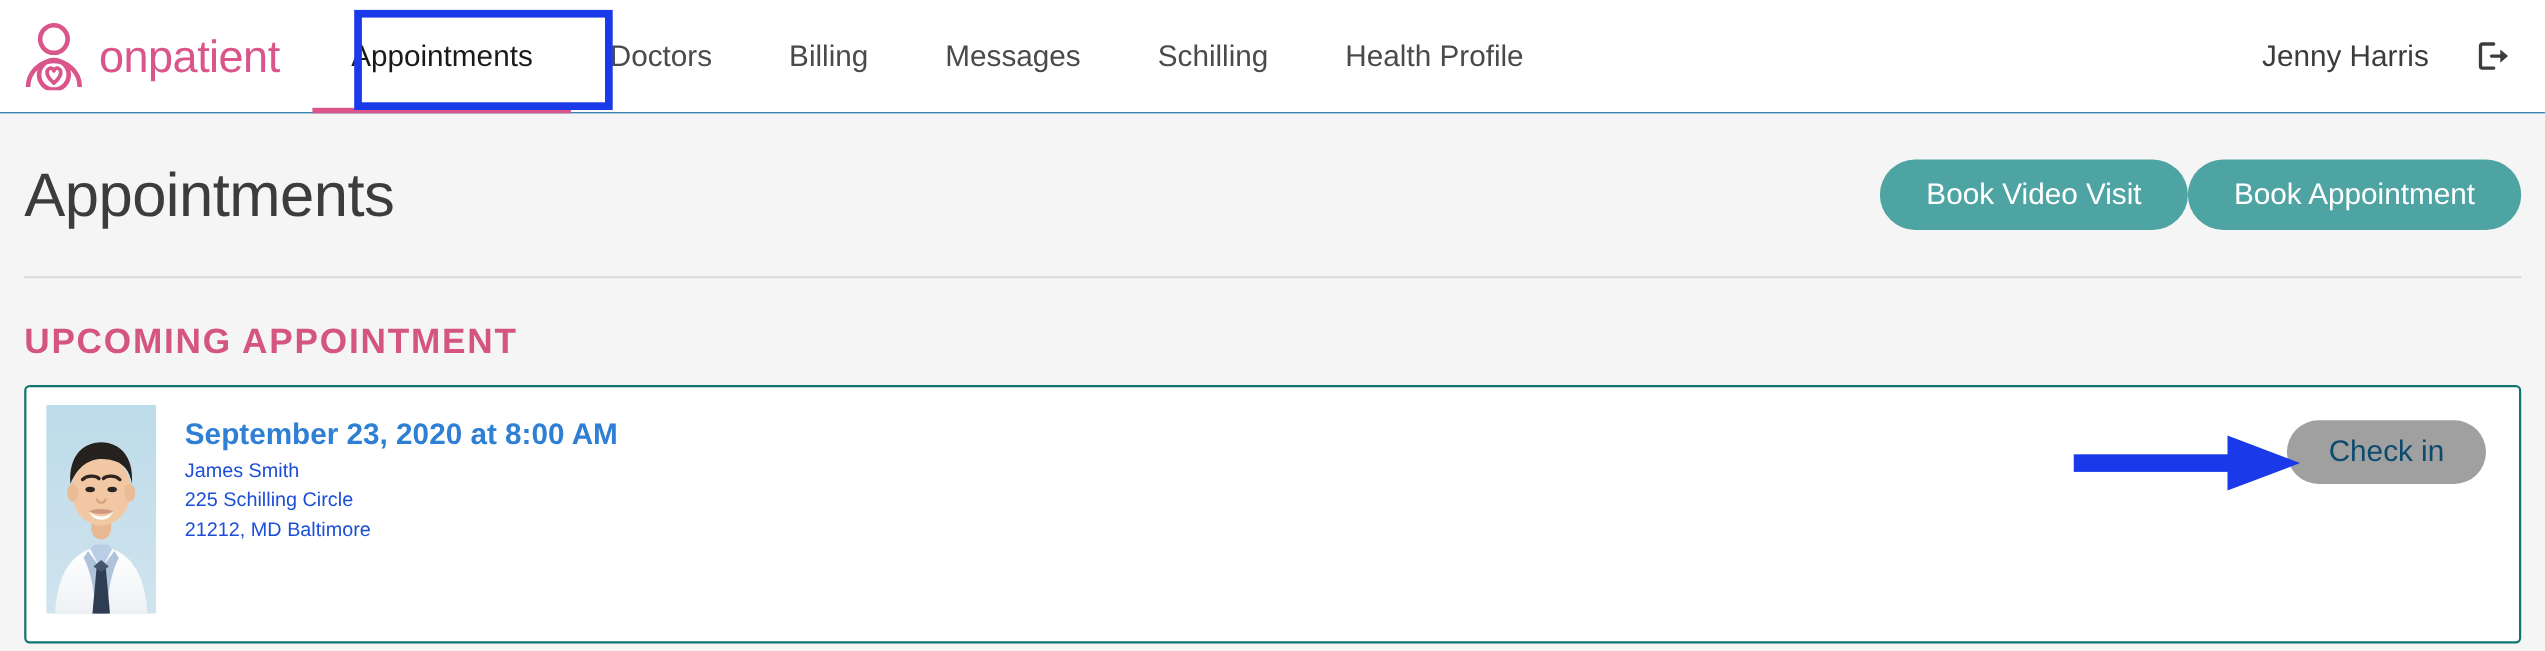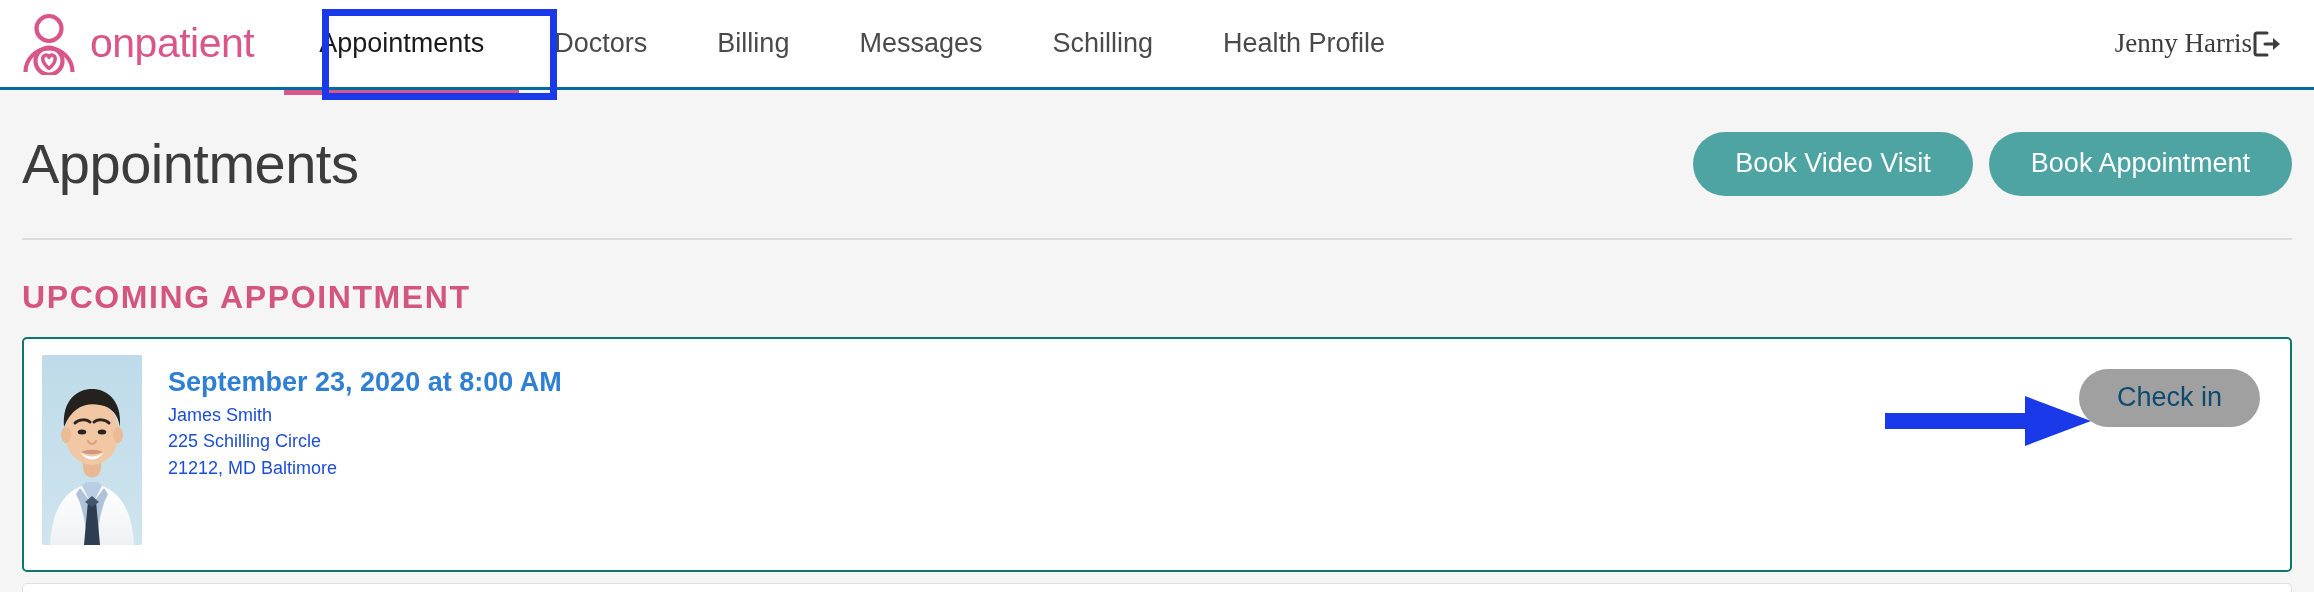--- a/index.html
+++ b/index.html
@@ -9,23 +9,23 @@
     height: 592px;
     background: #f5f5f5;
     font-family: "Liberation Sans", sans-serif;
     overflow: hidden;
     position: relative;
   }
 
   
   .header {
     position: relative;
-    height: 90px;
+    height: 103px;
     background: #ffffff;
-    border-bottom: 3px solid #0369a1;
+    border-bottom: 1px solid #0369a1;
     display: flex;
     align-items: center;
     padding: 0 28px 0 22px;
     justify-content: flex-end;
   }
 
   .brand {
     display: flex;
     align-items: center;
     gap: 14px;
@@ -64,22 +64,22 @@
     position: absolute;
     left: 0; right: 0; bottom: 0;
     height: 5px;
     background: #d9558a;
   }
 
   .header-right {
     margin-left: auto;
     display: flex;
     align-items: center;
+    gap: 44px;
     padding-right: 4px;
-    font-family: Liberation Serif, serif;
   }
   .user-name {
     font-size: 27px;
     color: #3c3c3c;
     white-space: nowrap;
     cursor: pointer;
   }
   .logout-icon { width: 30px; height: 30px; display: block; cursor: pointer; }
 
   
@@ -108,21 +108,20 @@
     font-size: 56px;
     font-weight: 300;
     color: #3c3c3c;
     letter-spacing: -0.5px;
     line-height: 1;
   }
   .title-actions {
     margin-left: auto;
     display: flex;
     align-items: flex-end;
-    gap: 16px;
   }
   .btn-pill {
     background: #4ea3a3;
     color: #ffffff;
     border: none;
     border-radius: 40px;
     font-size: 27px;
     font-family: "Liberation Sans", sans-serif;
     padding: 17px 42px;
     cursor: pointer;

